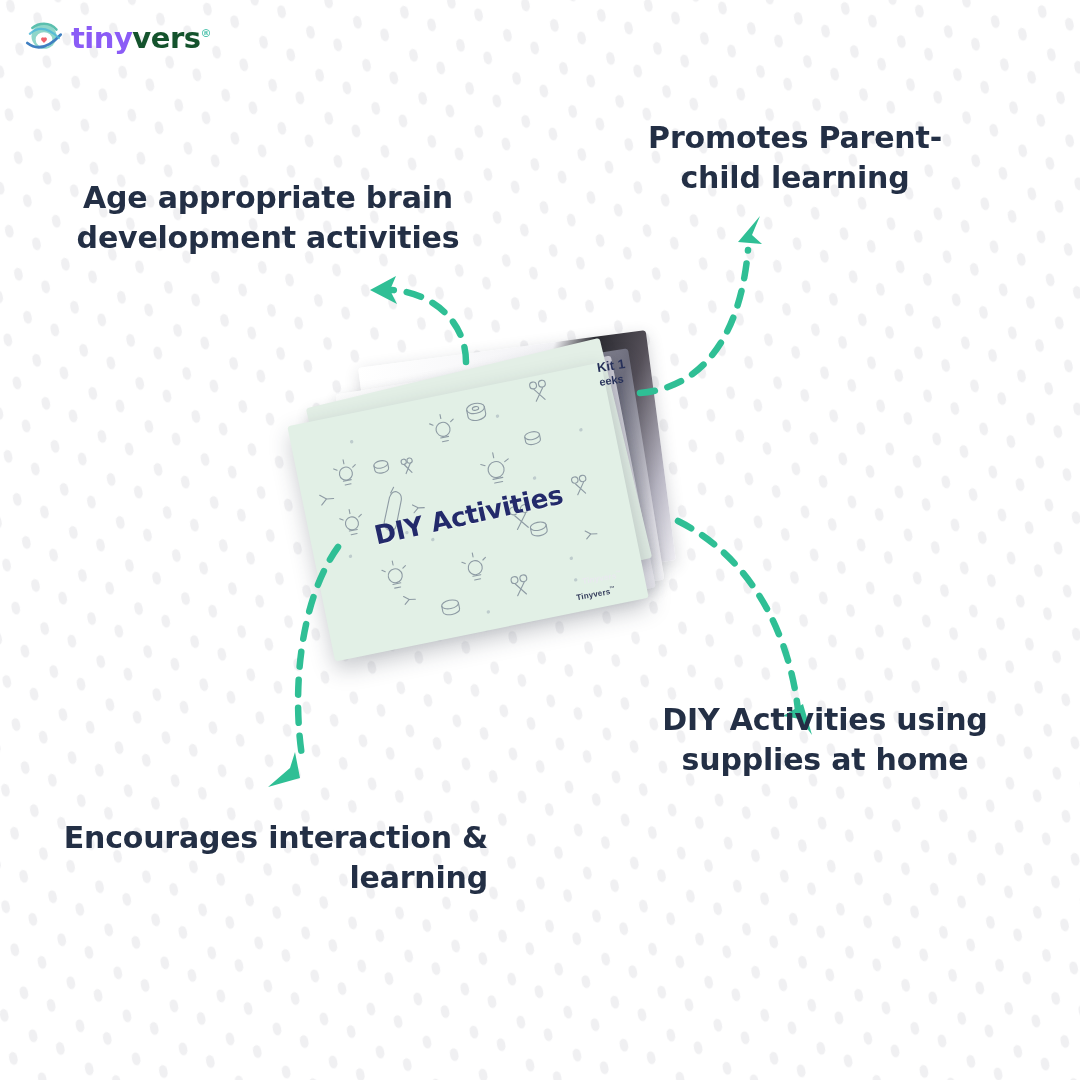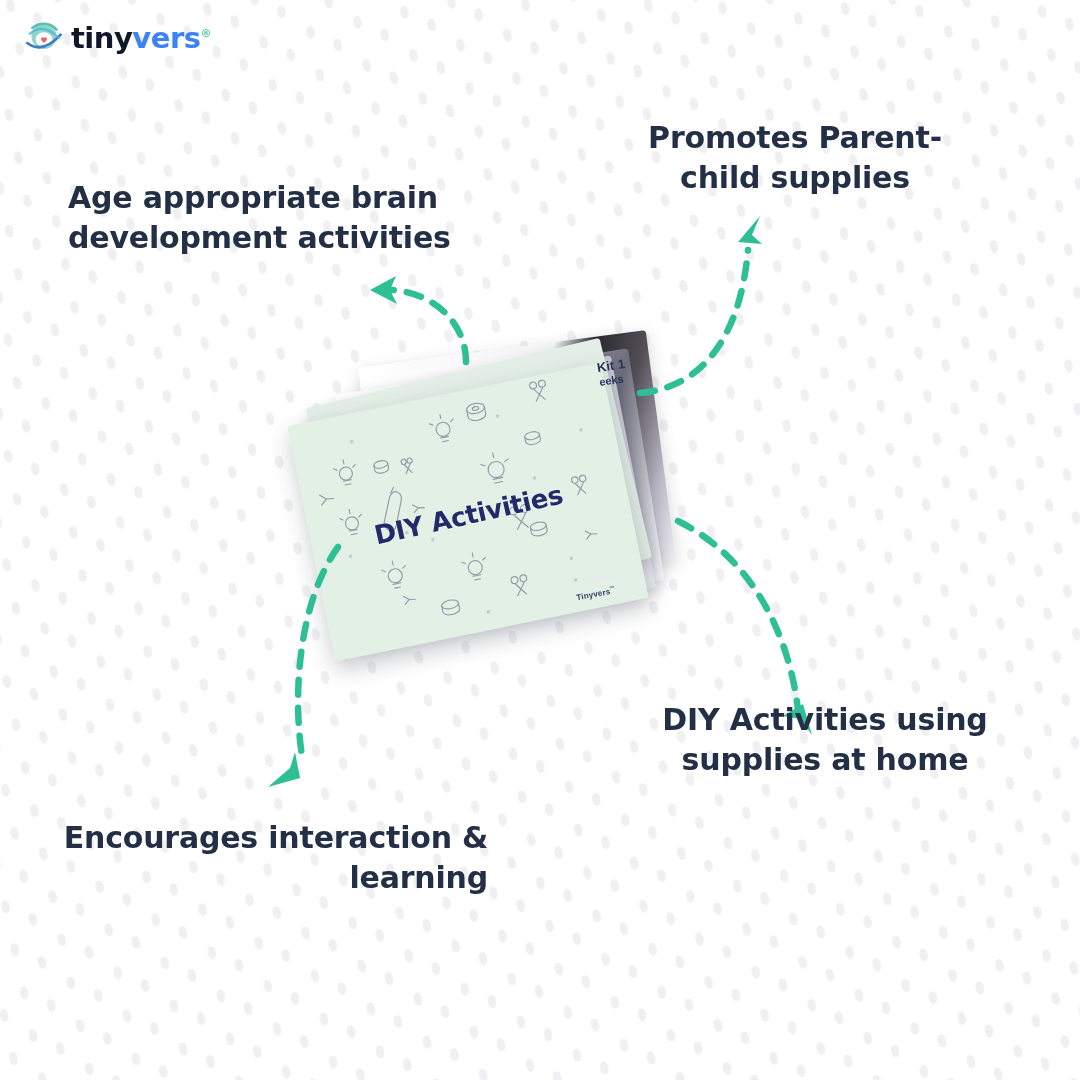--- a/index.html
+++ b/index.html
@@ -34,22 +34,22 @@
   }
   #logo .logo-mark { width: 40px; height: 40px; display:block; }
   #logo .logo-word {
     font-size: 29px;
     font-weight: 700;
     letter-spacing: -0.5px;
     line-height: 1;
     position: relative;
     font-family: "DejaVu Sans", sans-serif;
   }
-  #logo .wm-tiny { color: #0f172a; }
-  #logo .wm-vers { color: #3b82f6; }
+  #logo .wm-tiny { color: #8b5cf6; }
+  #logo .wm-vers { color: #14532d; }
   #logo .wm-reg {
     color: #4fc4ae;
     font-size: 11px;
     vertical-align: super;
     font-weight: 700;
   }
 
   
   .callout {
     position: absolute;
@@ -58,21 +58,21 @@
     font-weight: 700;
     font-size: 30px;
     line-height: 1.32;
     letter-spacing: -0.2px;
     font-family: "DejaVu Sans", "Liberation Sans", sans-serif;
   }
   #callout-age {
     left: 68px;
     top: 178px;
     width: 400px;
-    text-align: left;
+    text-align: center;
   }
   #callout-bonding {
     left: 620px;
     top: 118px;
     width: 350px;
     text-align: center;
   }
   #callout-diy {
     left: 650px;
     top: 700px;
@@ -382,17 +382,17 @@
   <div class="brandmark" id="brandmark-a">
     <span>Tinyvers</span><sup>™</sup>
   </div>
   <div class="brandmark" id="brandmark-b">
     <span>Tinyvers</span><sup>™</sup>
   </div>
 </div>
 
 <div class="callout" id="callout-age">Age appropriate brain development activities</div>
 
-<div class="callout" id="callout-bonding">Promotes Parent-child supplies</div>
+<div class="callout" id="callout-bonding">Promotes Parent-child learning</div>
 
 <div class="callout" id="callout-diy">DIY Activities using supplies at home</div>
 
 <div class="callout" id="callout-encourages">Encourages interaction &amp; learning</div>
 
 </body></html>

